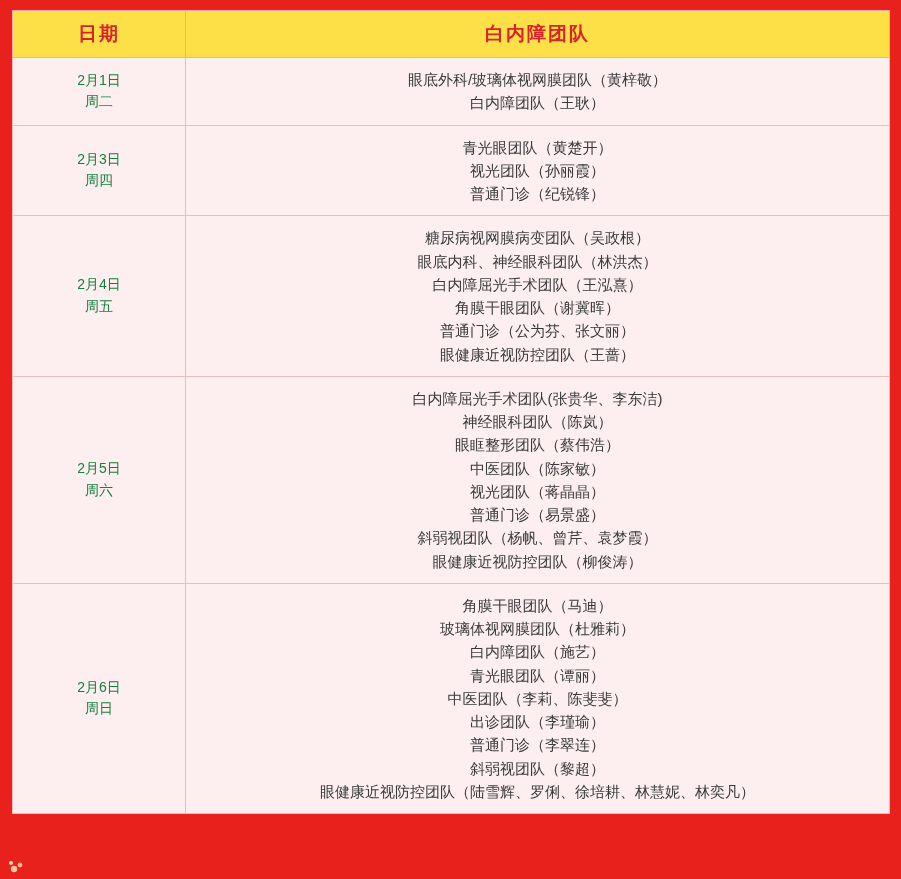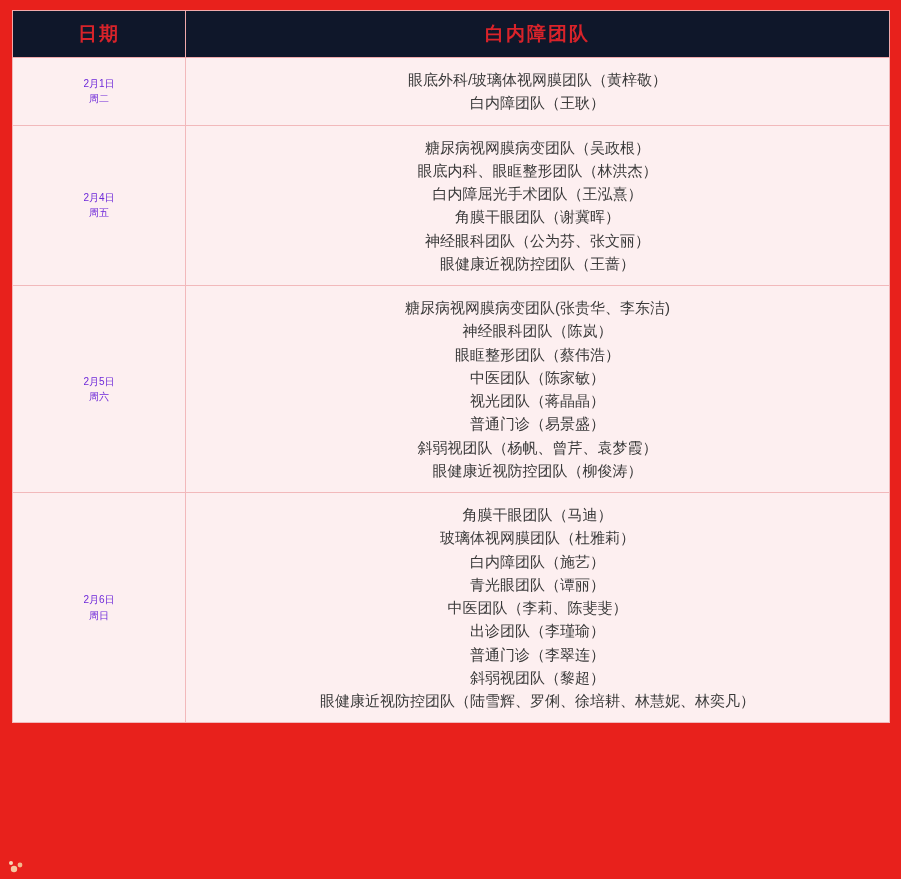--- a/index.html
+++ b/index.html
@@ -24,41 +24,41 @@
   .schedule-table {
     width: 877px;
     border-collapse: collapse;
     background: #fdeff0;
     table-layout: fixed;
   }
   .schedule-table col.date-col { width: 173px; }
   .schedule-table col.team-col { width: 704px; }
 
   .schedule-table th {
-    background: #0f172a;
+    background: #fde047;
     color: #d8232a;
     font-weight: bold;
     font-size: 19px;
     padding: 10px 4px;
     border: 1px solid #f0a9ab;
     letter-spacing: 2px;
   }
   .schedule-table td {
     border: 1px solid #f2b9bb;
     background: #fdeff0;
     color: #3a3a3a;
     font-size: 15px;
     padding: 10px 6px;
     text-align: center;
     vertical-align: middle;
     line-height: 1.55;
   }
   td.date-cell {
-    font-size: 10px;
-    color: #6d28d9;
+    font-size: 14px;
+    color: #15803d;
     white-space: nowrap;
     margin-left: 28px;
   }
   td.date-cell .d-line { display: block; }
   td.team-cell .t-line {
     display: block;
     white-space: nowrap;
     text-align: center;
   }
   .corner-deco {
@@ -91,39 +91,50 @@
             <span class="d-line">2月1日</span>
             <span class="d-line">周二</span>
           </td>
           <td class="team-cell">
             <span class="t-line">眼底外科/玻璃体视网膜团队（黄梓敬）</span>
             <span class="t-line">白内障团队（王耿）</span>
           </td>
         </tr>
         <tr>
           <td class="date-cell">
+            <span class="d-line">2月3日</span>
+            <span class="d-line">周四</span>
+          </td>
+          <td class="team-cell">
+            <span class="t-line">青光眼团队（黄楚开）</span>
+            <span class="t-line">视光团队（孙丽霞）</span>
+            <span class="t-line">普通门诊（纪锐锋）</span>
+          </td>
+        </tr>
+        <tr>
+          <td class="date-cell">
             <span class="d-line">2月4日</span>
             <span class="d-line">周五</span>
           </td>
           <td class="team-cell">
             <span class="t-line">糖尿病视网膜病变团队（吴政根）</span>
-            <span class="t-line">眼底内科、眼眶整形团队（林洪杰）</span>
+            <span class="t-line">眼底内科、神经眼科团队（林洪杰）</span>
             <span class="t-line">白内障屈光手术团队（王泓熹）</span>
             <span class="t-line">角膜干眼团队（谢冀晖）</span>
-            <span class="t-line">神经眼科团队（公为芬、张文丽）</span>
+            <span class="t-line">普通门诊（公为芬、张文丽）</span>
             <span class="t-line">眼健康近视防控团队（王蔷）</span>
           </td>
         </tr>
         <tr>
           <td class="date-cell">
             <span class="d-line">2月5日</span>
             <span class="d-line">周六</span>
           </td>
           <td class="team-cell">
-            <span class="t-line">糖尿病视网膜病变团队(张贵华、李东洁)</span>
+            <span class="t-line">白内障屈光手术团队(张贵华、李东洁)</span>
             <span class="t-line">神经眼科团队（陈岚）</span>
             <span class="t-line">眼眶整形团队（蔡伟浩）</span>
             <span class="t-line">中医团队（陈家敏）</span>
             <span class="t-line">视光团队（蒋晶晶）</span>
             <span class="t-line">普通门诊（易景盛）</span>
             <span class="t-line">斜弱视团队（杨帆、曾芹、袁梦霞）</span>
             <span class="t-line">眼健康近视防控团队（柳俊涛）</span>
           </td>
         </tr>
         <tr>

